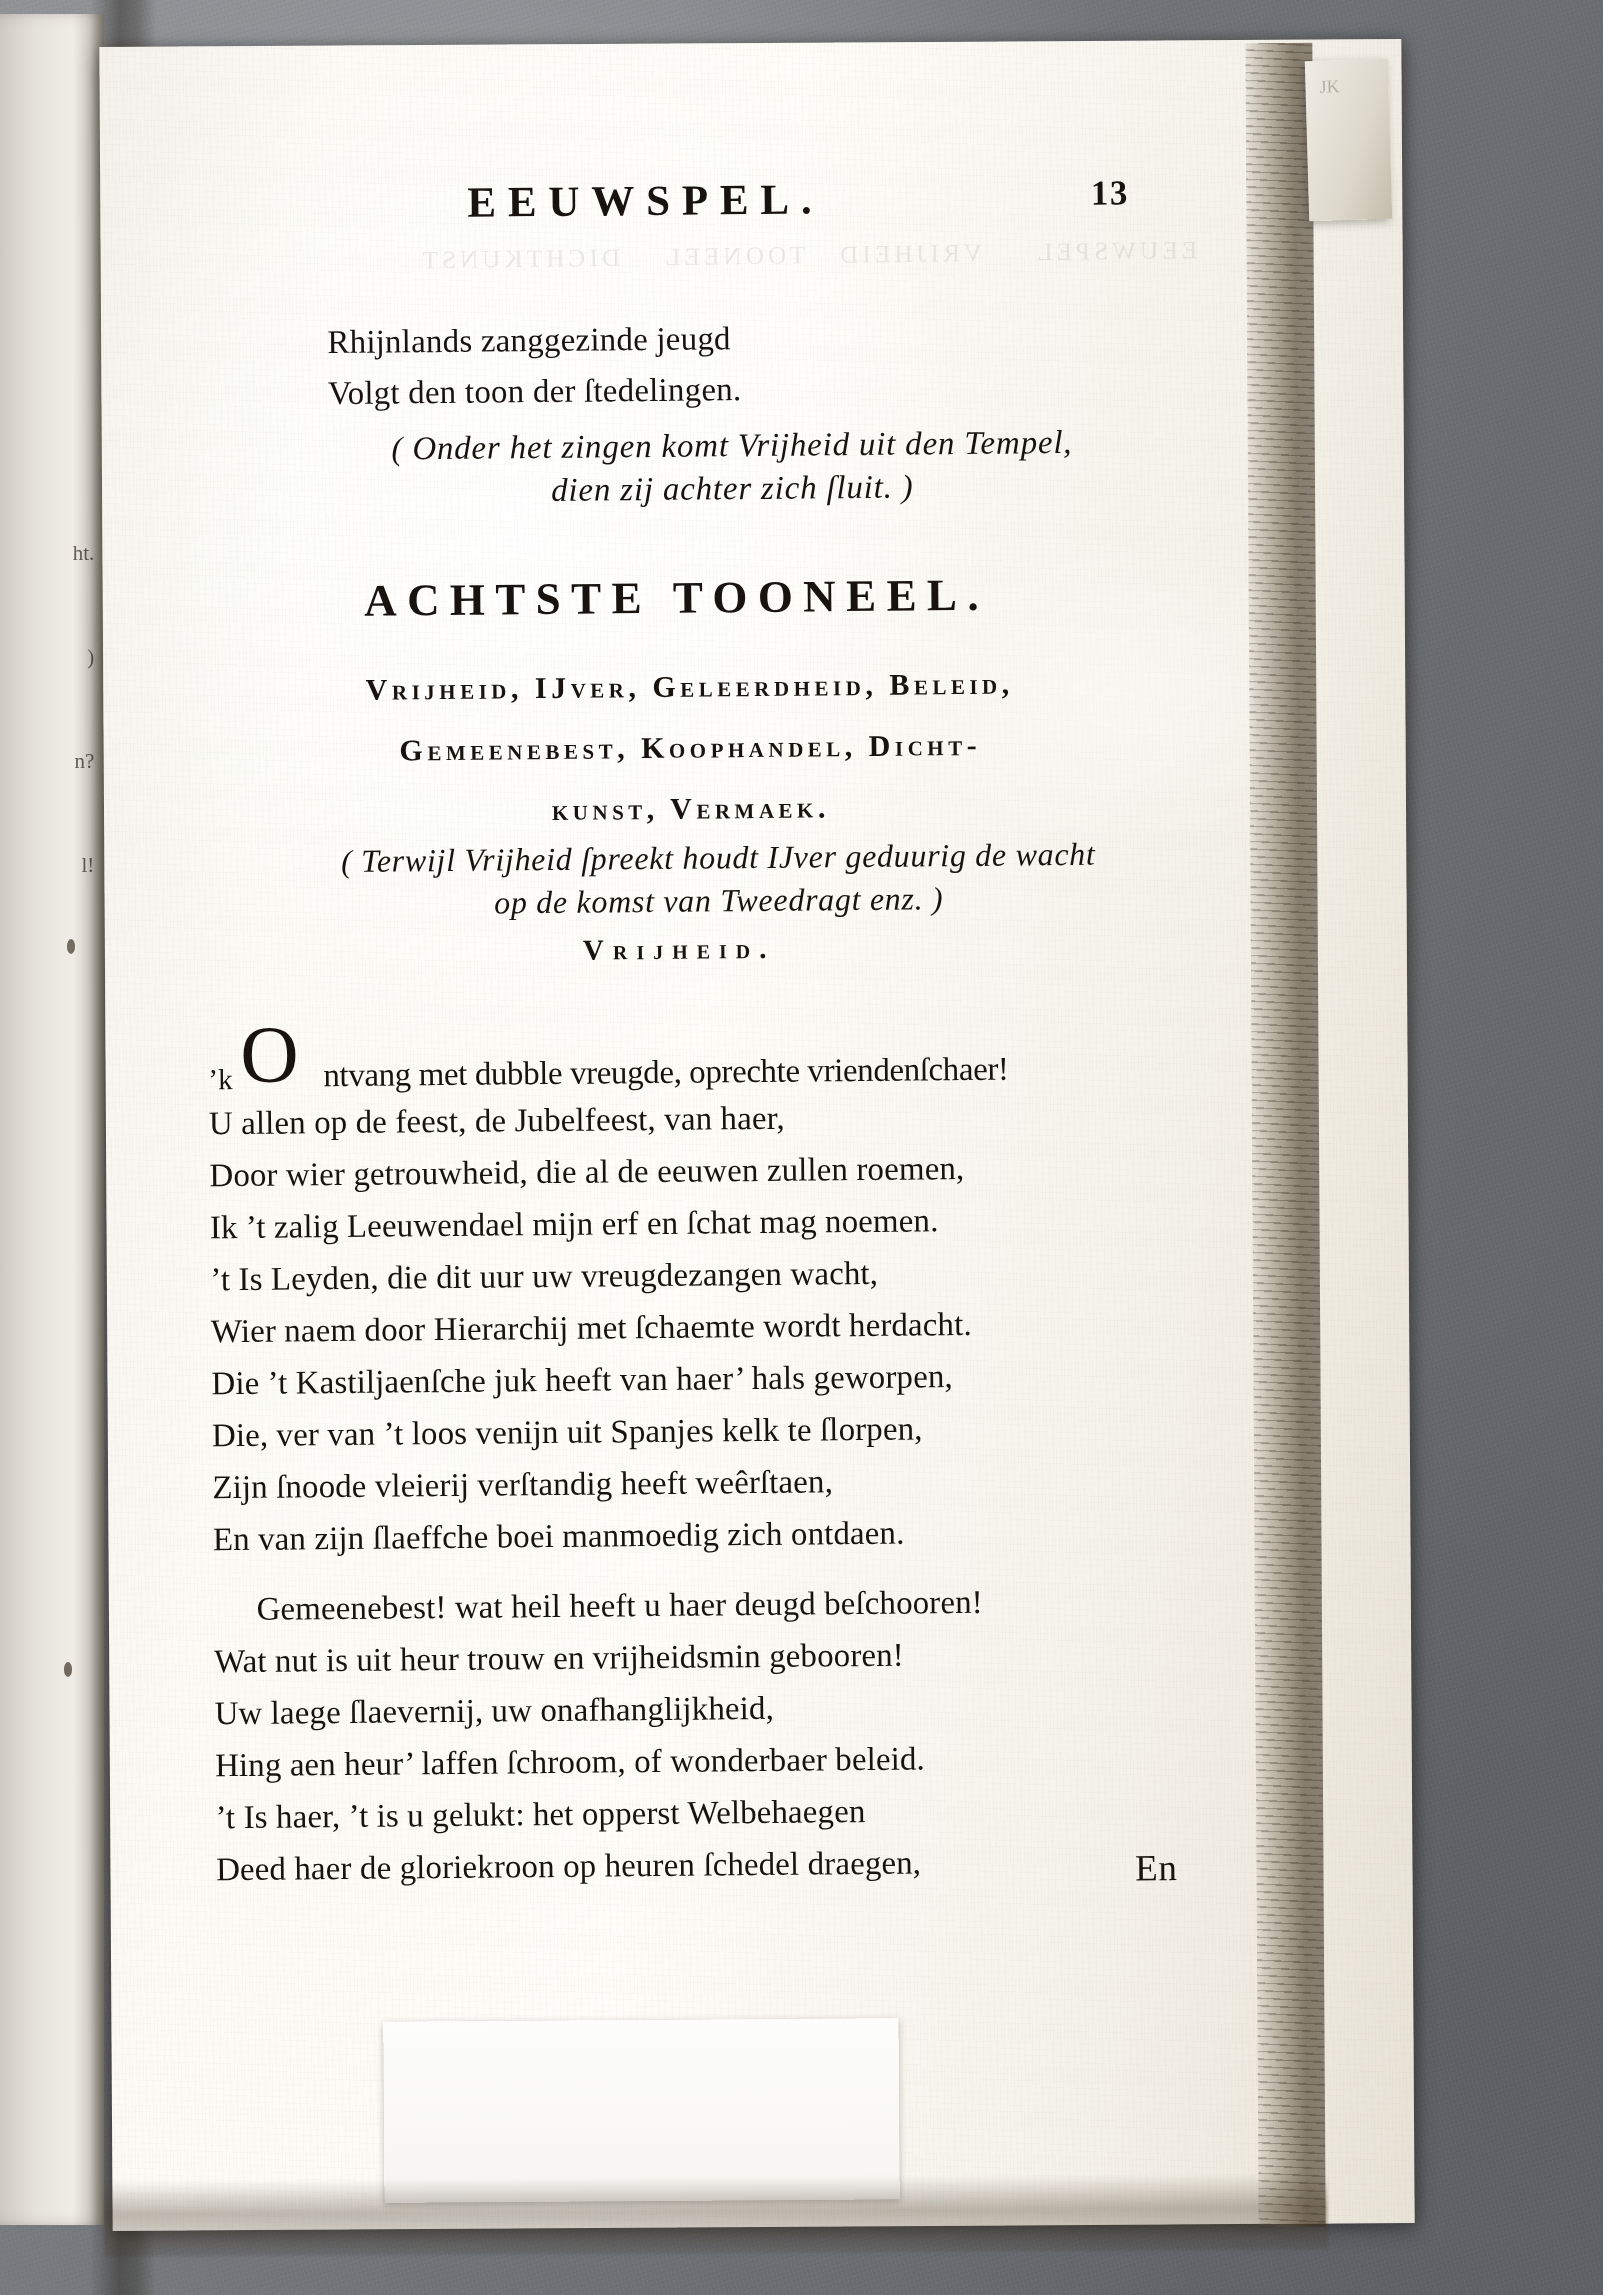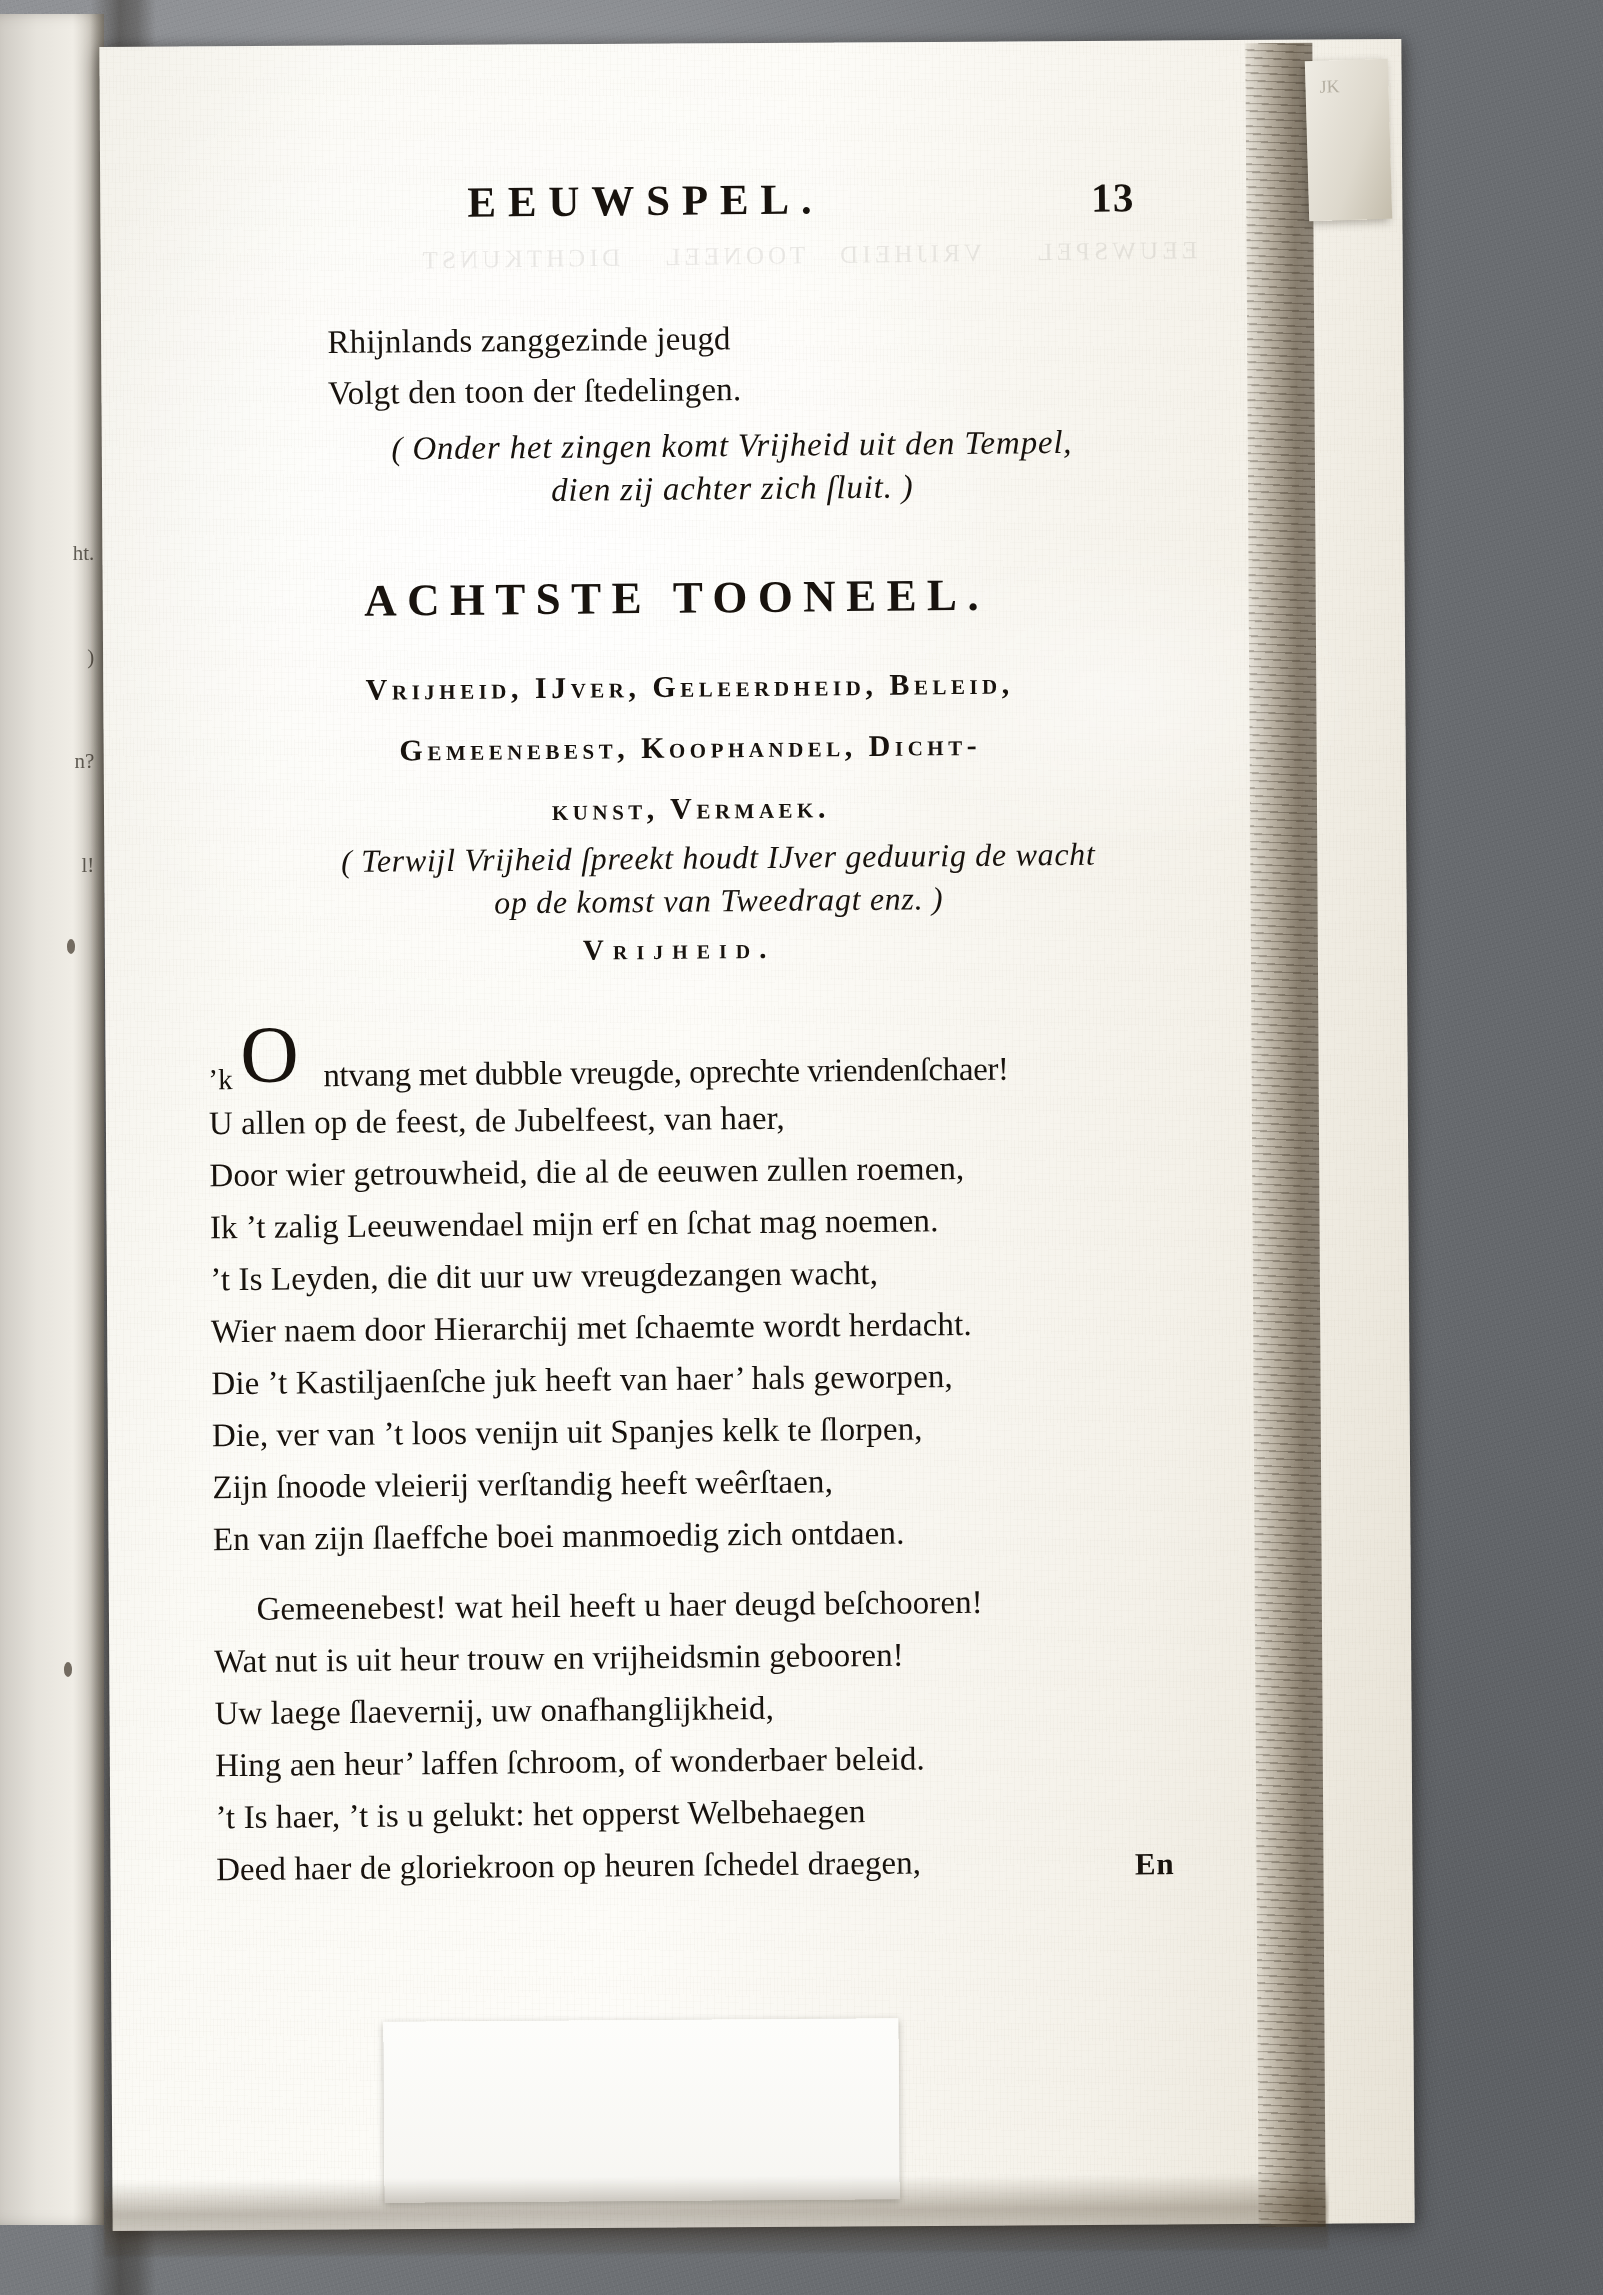--- a/index.html
+++ b/index.html
@@ -171,21 +171,21 @@
   .runhead-title {
     font-size: 43px;
     letter-spacing: 11.8px;
     font-weight: 600;
     text-indent: 11.8px;
   }
   .runhead-folio {
     position: absolute;
     left: 994px;
     top: 134px;
-    font-size: 41px;
+    font-size: 35px;
     letter-spacing: 1.4px;
     font-weight: 600;
   }
 
   .song {
     position: absolute;
     left: 229px;
     top: 270px;
     width: 904px;
     font-size: 33px;
@@ -296,22 +296,22 @@
     left: 115px;
     top: 28px;
     font-size: 33px;
     letter-spacing: -0.4px;
   }
 
   .catchword {
     position: absolute;
     left: 1022px;
     top: 1807px;
-    font-size: 31px;
-    font-weight: 700;
+    font-size: 37px;
+    font-weight: 400;
     letter-spacing: 0.7px;
   }
 
   
   .ink-fade {
     position: absolute;
     inset: 0;
     pointer-events: none;
     background:
       radial-gradient(ellipse 26% 10% at 78% 30%, rgba(255,255,255,0.40) 0%, rgba(255,255,255,0) 70%),

